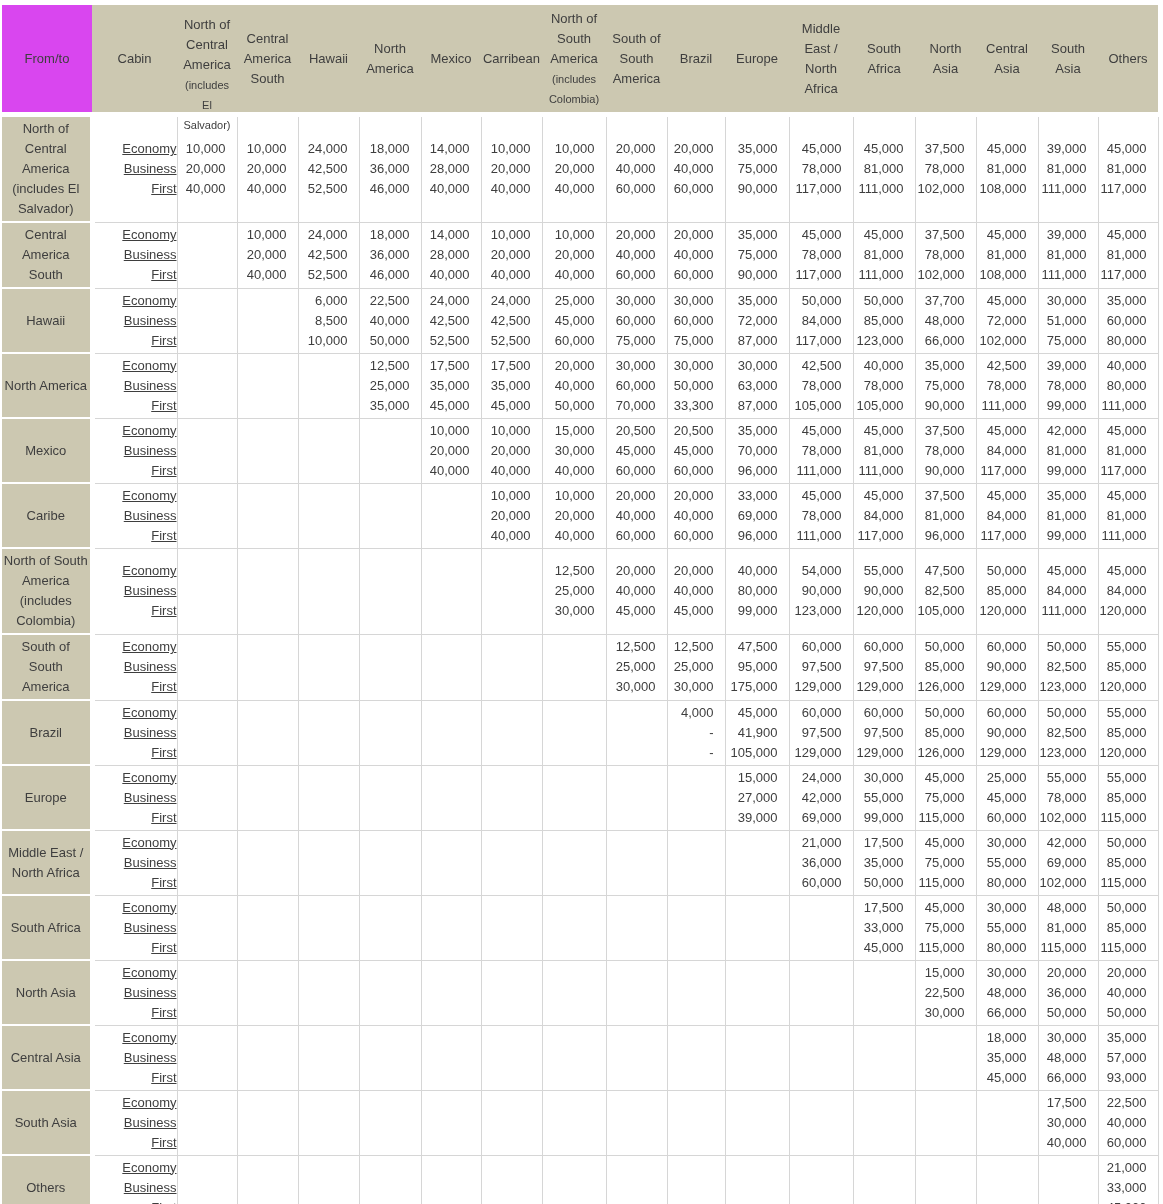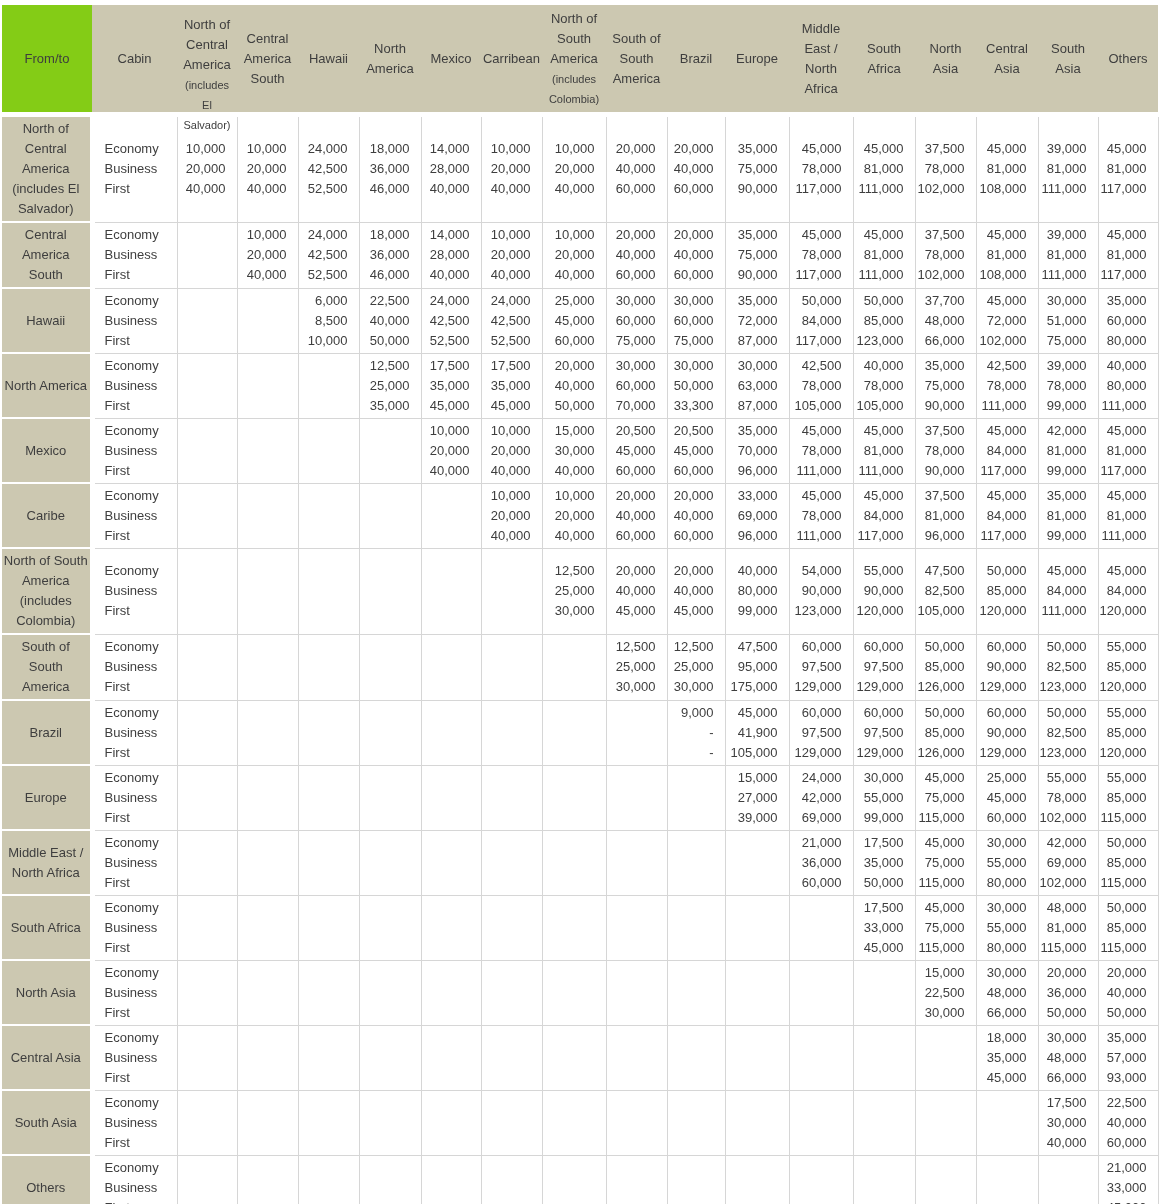--- a/index.html
+++ b/index.html
@@ -4,34 +4,34 @@
 <style>
   html,body{margin:0;padding:0;background:#ffffff;}
   body{font-family:"Liberation Sans","DejaVu Sans",sans-serif;color:#3e3e3e;}
   table{border-collapse:collapse;table-layout:fixed;margin:5px 0 0 2px;}
   th,td{font-weight:normal;margin:0;}
   thead th{
     background:#ccc8b1;height:107px;vertical-align:middle;text-align:center;
     border:0;border-bottom:5px solid #ffffff;font-size:13px;line-height:20px;
     padding:0;overflow:visible;
   }
-  thead th.corner{background:#84cc16;}
+  thead th.corner{background:#d946ef;}
   .h-main{display:block;white-space:pre-line;font-size:13px;line-height:20px;}
   .h-sub{display:block;white-space:pre-line;font-size:11px;line-height:20px;}
   .hdr-tall{height:88px;overflow:visible;position:relative;z-index:5;}
   tbody th.rlabel{
     background:#ccc8b1;border:0;border-right:5px solid #ffffff;border-bottom:2px solid #ffffff;
     text-align:center;vertical-align:middle;font-size:13px;line-height:20px;
     white-space:pre-line;padding:2px 1px;
   }
   tbody td{
     background:#ffffff;border:1px solid #d6d6d6;vertical-align:middle;
     font-size:13px;line-height:20px;padding:2px 0;
   }
-  td.cabin div{text-align:left;padding-left:10px;height:20px;}
+  td.cabin div{text-align:right;padding-left:10px;height:20px;text-decoration:underline;}
   td.num div{text-align:right;padding-right:11px;height:20px;}
 </style>
 </head>
 <body>
 
 <div>
   <table>
       <colgroup>
         <col style="width: 90px;">
         <col style="width: 85px;">
@@ -742,21 +742,21 @@
           </td>
           <td class="num"></td>
           <td class="num"></td>
           <td class="num"></td>
           <td class="num"></td>
           <td class="num"></td>
           <td class="num"></td>
           <td class="num"></td>
           <td class="num"></td>
           <td class="num">
-            <div>9,000</div>
+            <div>4,000</div>
             <div>-</div>
             <div>-</div>
           </td>
           <td class="num">
             <div>45,000</div>
             <div>41,900</div>
             <div>105,000</div>
           </td>
           <td class="num">
             <div>60,000</div>

